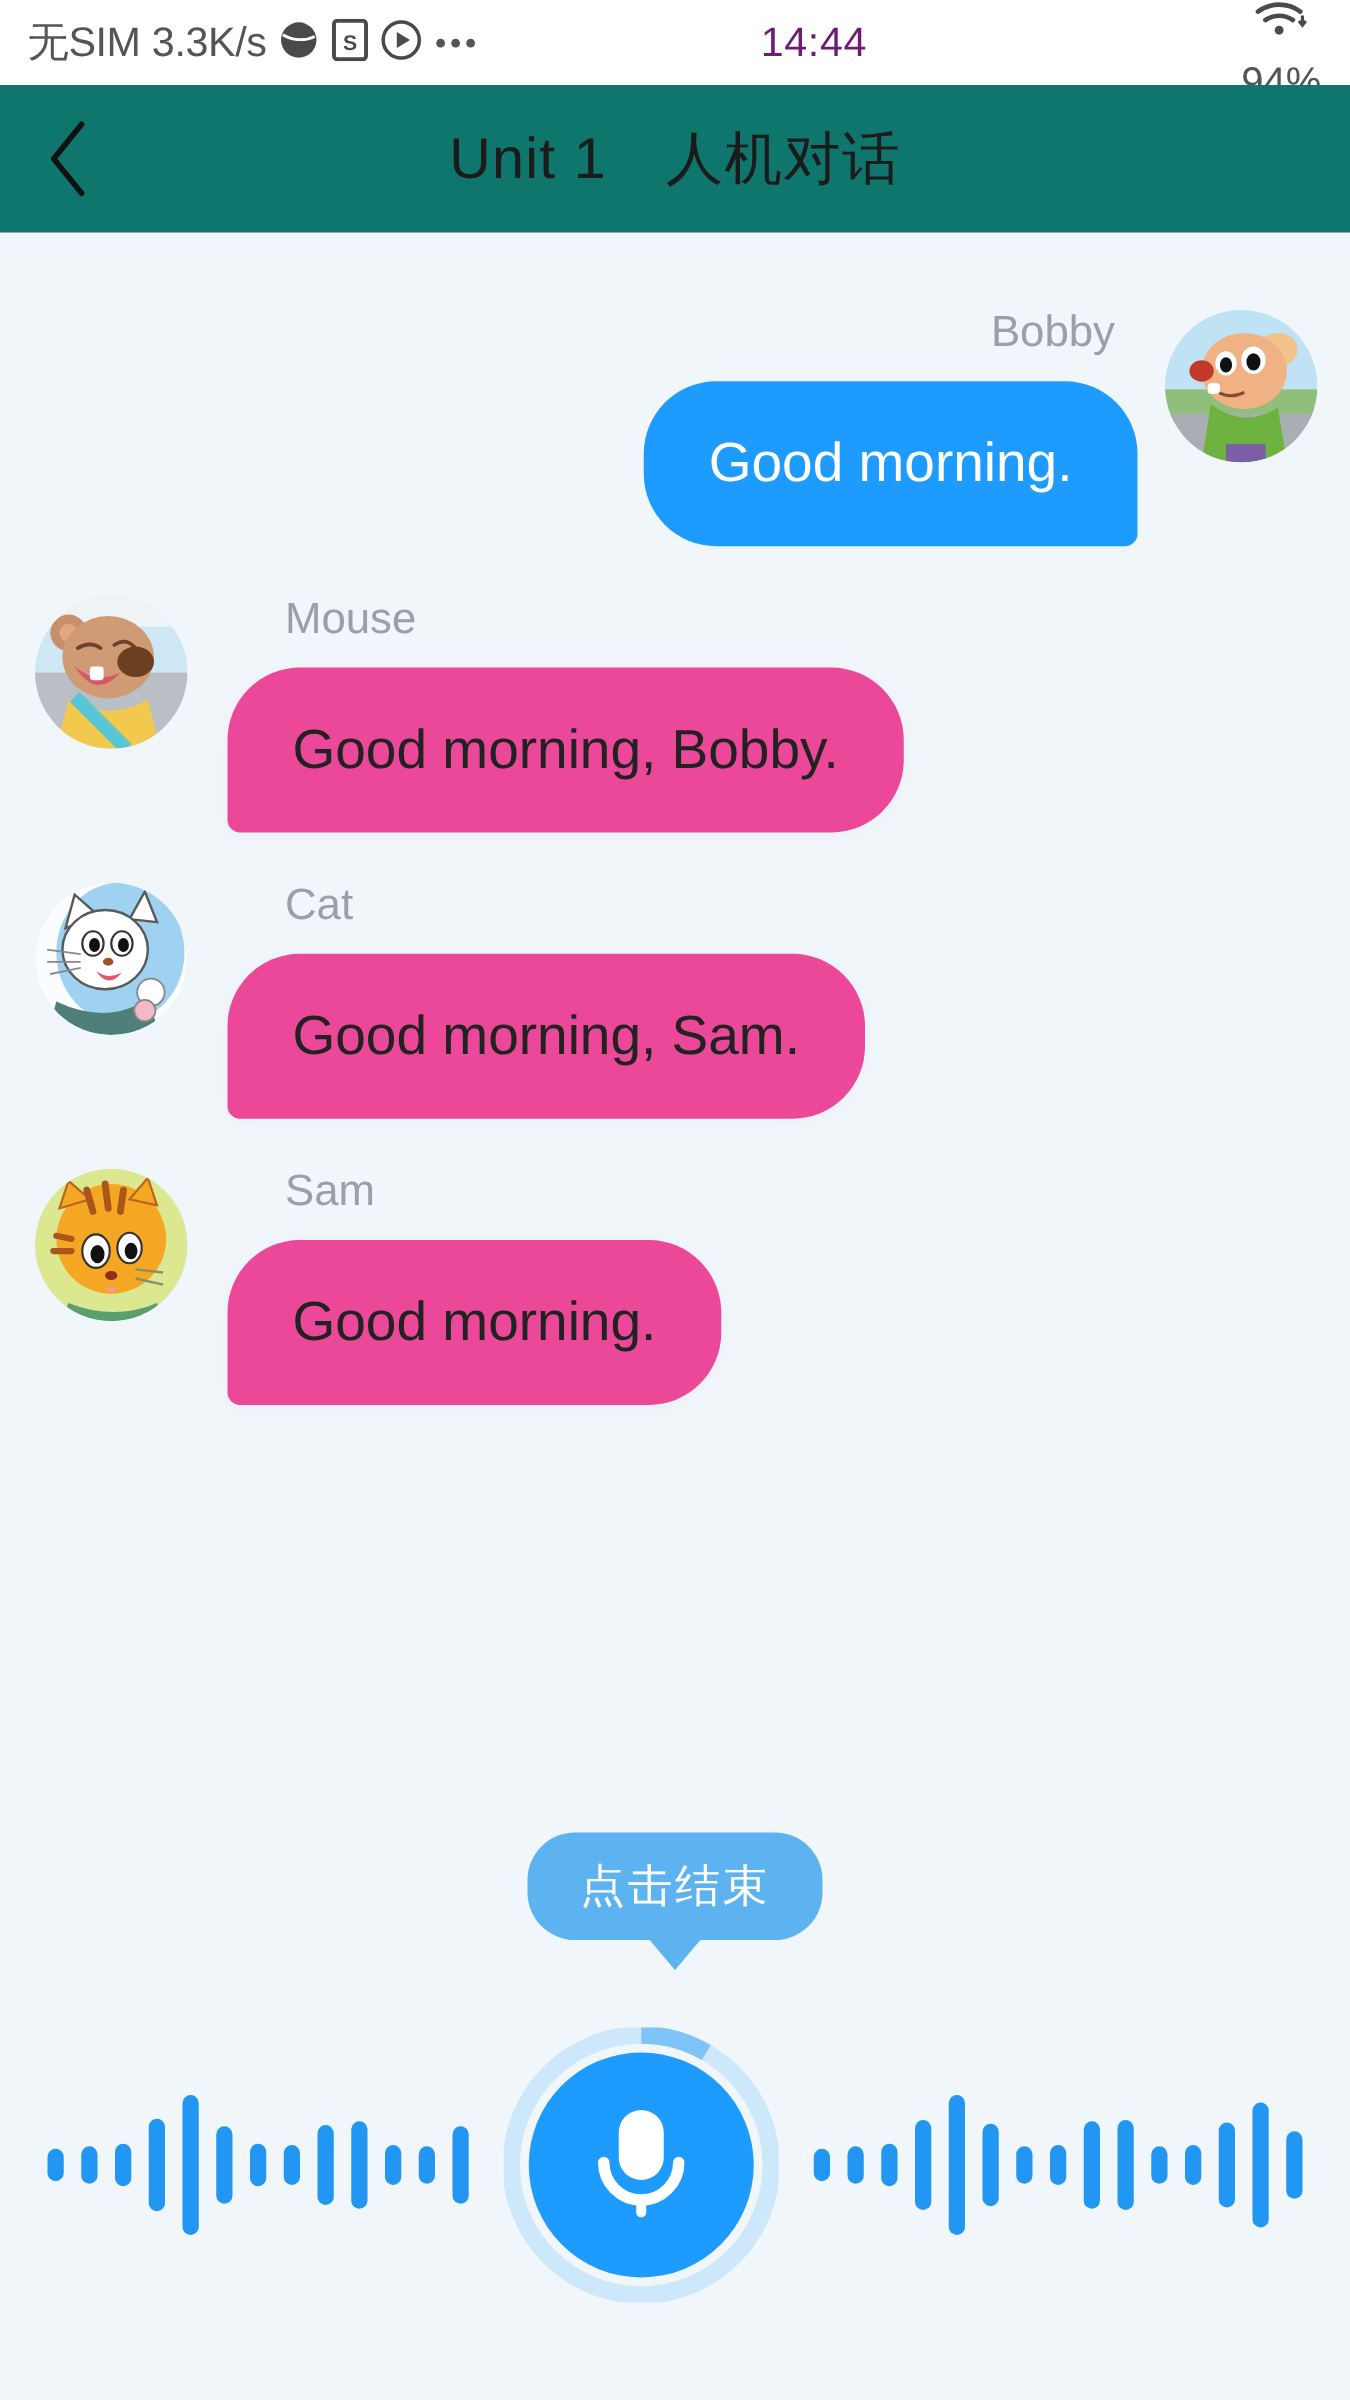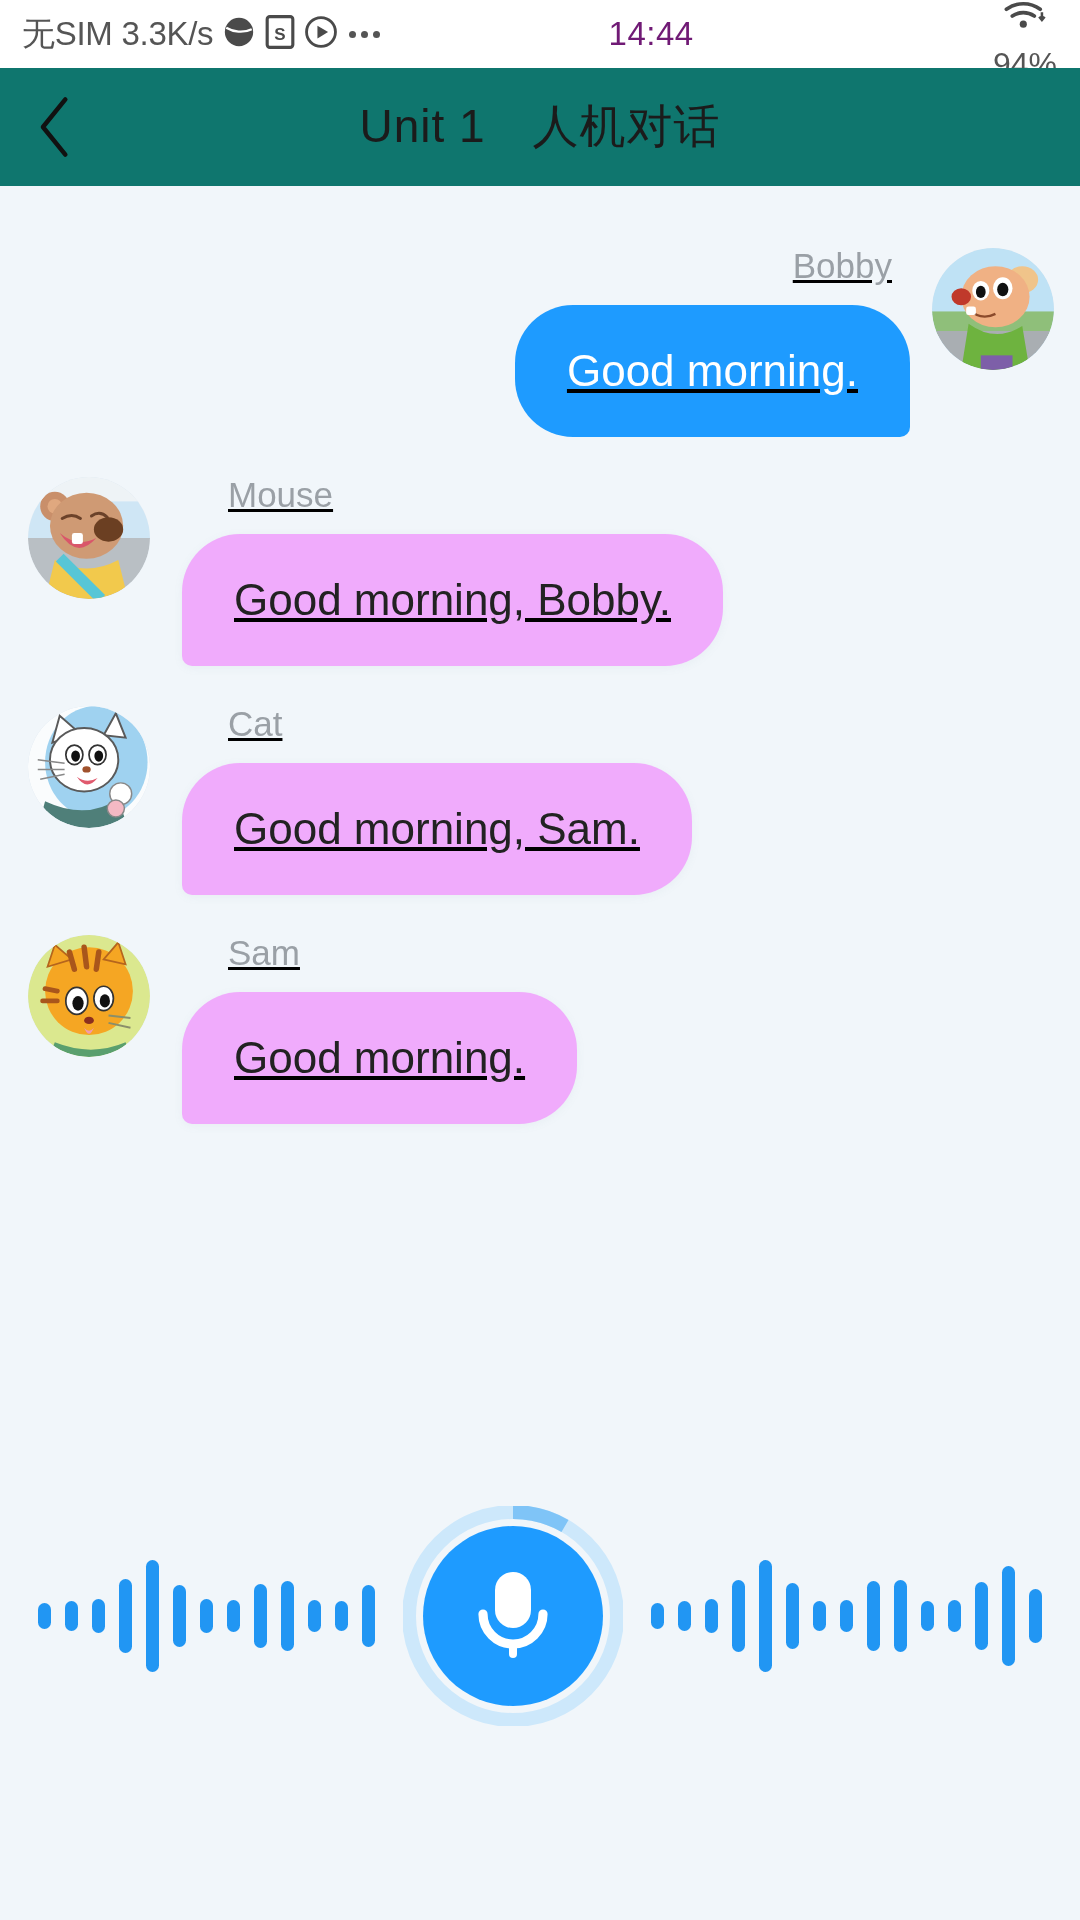--- a/index.html
+++ b/index.html
@@ -52,21 +52,20 @@
     position:absolute; left:0; right:0; text-align:center;
     font-size:46px; color:#1b1b1b; letter-spacing:1px;
     pointer-events:none;
   }
 
   
   .chat{
     padding:62px 0 0 0;
     height:calc(1920px - 68px - 118px);
     position:relative;
-    text-decoration:underline;
   }
 
   .row{ display:flex; align-items:flex-start; margin-bottom:40px; }
   .row.right{ justify-content:flex-end; padding-right:26px; }
   .row.left{ justify-content:flex-start; padding-left:28px; }
 
   .avatar{
     width:122px;height:122px;border-radius:50%;
     flex:0 0 122px; overflow:hidden; position:relative;
     background:#dfe9f2;
@@ -88,21 +87,21 @@
     font-size:44px; line-height:1;
     padding:44px 52px;
     max-width:760px;
     white-space:nowrap;
   }
   .bubble.out{
     background:#1E9BFF; color:#ffffff;
     border-radius:58px 58px 10px 58px;
   }
   .bubble.in{
-    background:#f0abfc; color:#222;
+    background:#ec4899; color:#222;
     border-radius:58px 58px 58px 10px;
     box-shadow:0 2px 10px rgba(120,140,160,.07);
     text-align:right;
   }
 
   
   .recorder{
     position:absolute; left:0; right:0; bottom:24px;
     height:430px;
   }
@@ -347,20 +346,23 @@
         </g>
       </svg>
     </div>
     <div class="msg-col">
       <div class="speaker">Sam</div>
       <div class="bubble in">Good morning.</div>
     </div>
   </div>
 
   <div class="recorder">
+    <div class="tooltip-wrap">
+      <div class="tooltip">点击结束</div>
+    </div>
     <div class="mic-area">
       <div class="wave left">
           <b style="height: 26px;"></b>
           <b style="height: 30px;"></b>
           <b style="height: 34px;"></b>
           <b style="height: 74px;"></b>
           <b style="height: 112px;"></b>
           <b style="height: 62px;"></b>
           <b style="height: 34px;"></b>
           <b style="height: 32px;"></b>

